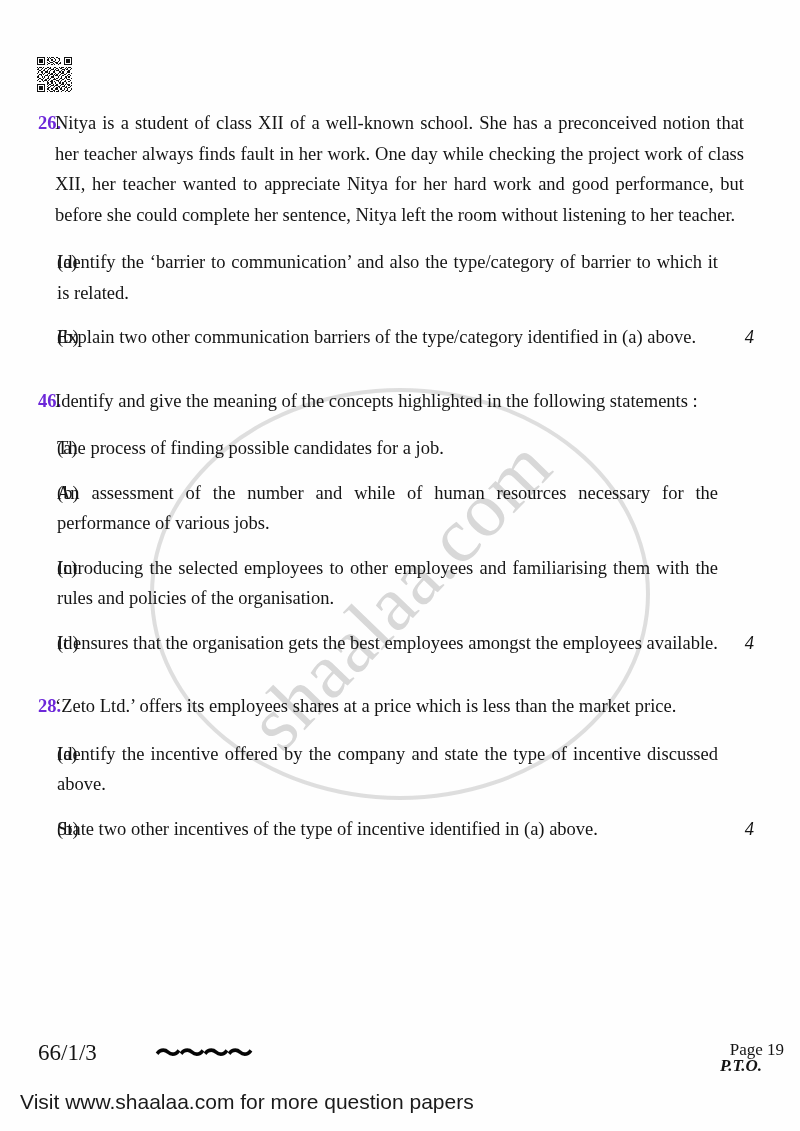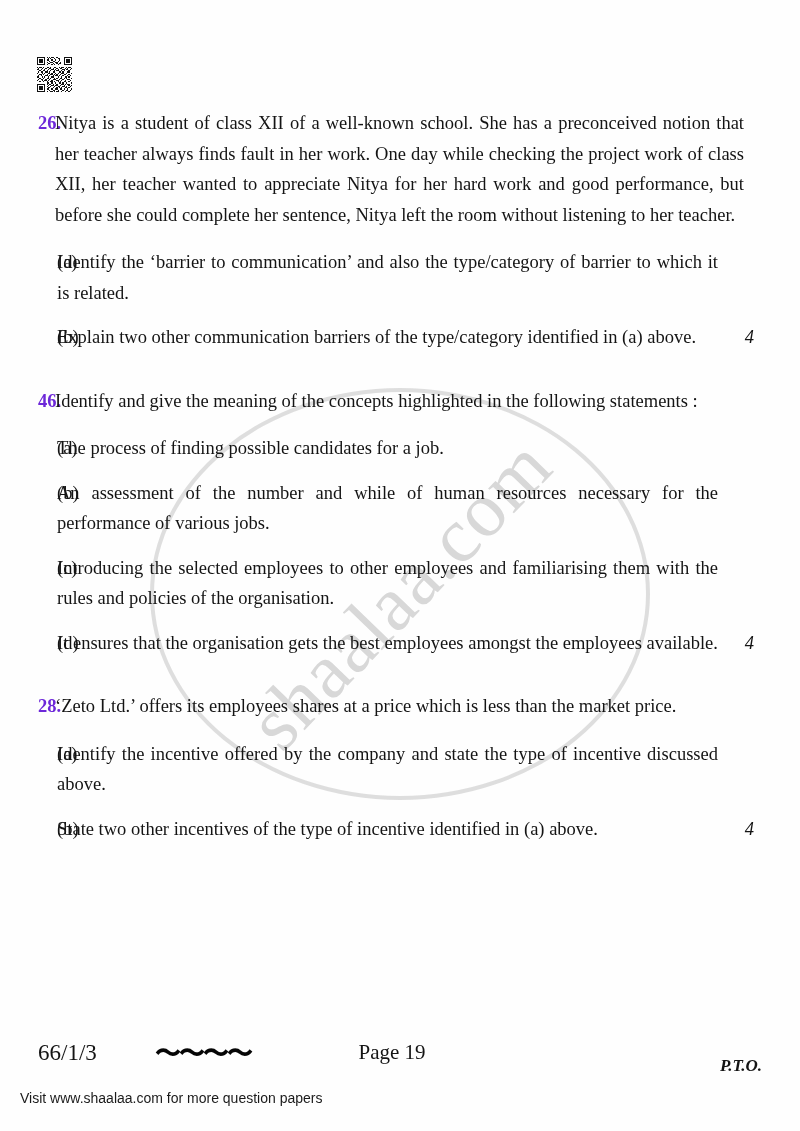--- a/index.html
+++ b/index.html
@@ -159,40 +159,40 @@
     font-weight: bold;
     letter-spacing: -2px;
     color: #050505;
     font-family: "Liberation Serif", serif;
   }
   .footer-page {
     position: absolute;
     left: 0;
     right: 16px;
     top: 0;
-    text-align: center;
-    font-size: 21px;
+    text-align: right;
+    font-size: 17px;
     color: #141414;
   }
   .footer-pto {
     position: absolute;
     right: 38px;
     top: 16px;
     font-size: 17px;
     font-style: italic;
     font-weight: bold;
     color: #141414;
   }
 
   .banner {
     position: absolute;
     left: 20px;
     top: 1090px;
     font-family: "Liberation Sans", sans-serif;
-    font-size: 14px;
+    font-size: 21px;
     color: #1a1a1a;
     z-index: 3;
   }
 </style>
 </head>
 <body>
 
 <div class="page">
 
   <div class="watermark">

